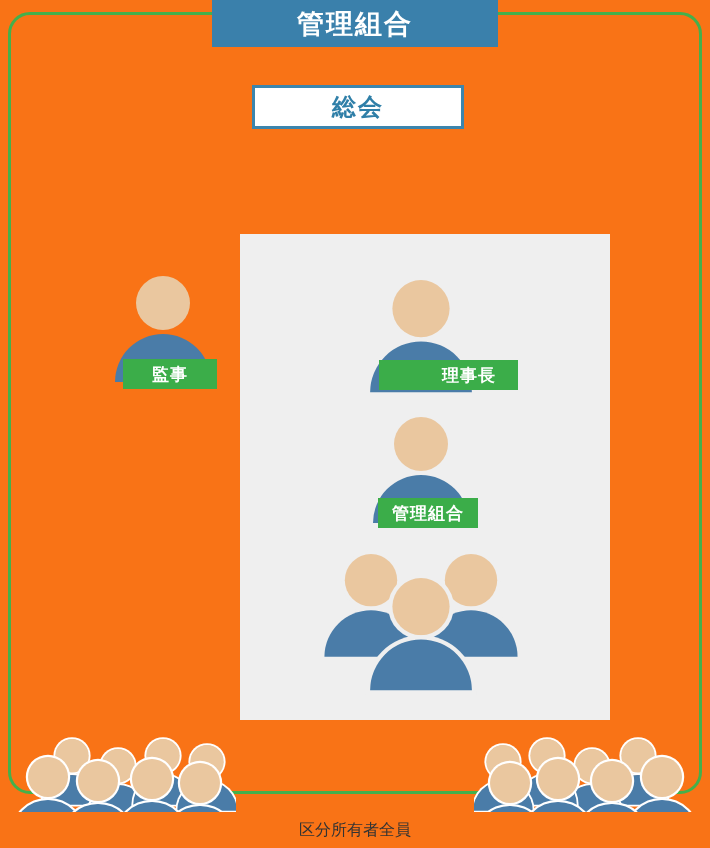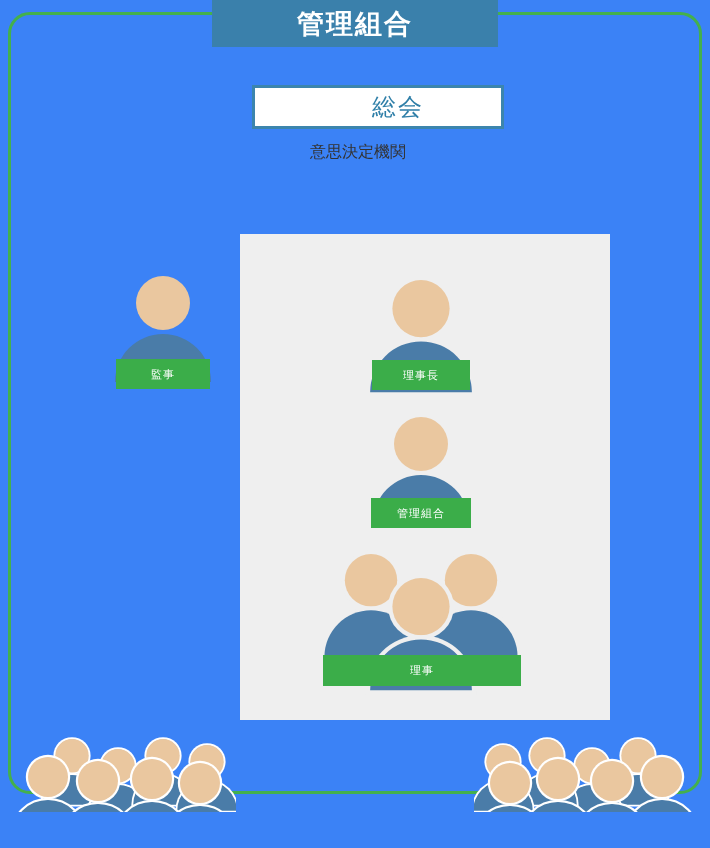--- a/index.html
+++ b/index.html
@@ -8,29 +8,29 @@
     --heading-blue:#2F7FA8;
     --green:#44B04C;
     --label-green:#3BAD49;
     --skin:#EAC79F;
     --body-blue:#4A7CA8;
     --panel-gray:#EFEFEF;
     --text-dark:#333333;
   }
   html,body{margin:0;padding:0;background:#fff;}
   body{font-family:"DejaVu Sans","Liberation Sans",sans-serif;}
-  .canvas{position:relative;width:710px;height:848px;margin:0 auto;background:#3b82f6;overflow:hidden;}
+  .canvas{position:relative;width:710px;height:848px;margin:0 auto;background:#f97316;overflow:hidden;}
 
   .outer-border{position:absolute;left:8px;top:12px;width:688px;height:776px;border:3px solid var(--green);border-radius:22px;z-index:1;}
 
   .banner{position:absolute;left:212px;top:0;width:286px;height:47px;background:var(--banner-blue);color:#fff;
     font-size:27px;font-weight:bold;display:flex;align-items:center;justify-content:center;z-index:5;letter-spacing:2px;}
 
   .blue-box{position:absolute;background:#fff;border:3px solid var(--border-blue);display:flex;align-items:center;justify-content:center;
-    color:var(--heading-blue);font-size:24px;font-weight:normal;z-index:3;letter-spacing:2px;padding-left:40px;}
+    color:var(--heading-blue);font-size:24px;font-weight:bold;z-index:3;letter-spacing:2px;}
   .soukai-box{left:252px;top:85px;width:206px;height:38px;}
   .board-box{left:318px;top:210px;width:204px;height:38px;}
 
   .caption{position:absolute;color:var(--text-dark);font-size:16px;text-align:center;z-index:3;}
   .caption1{left:252px;top:142px;width:212px;}
   .caption2{left:213px;top:820px;width:284px;z-index:4;}
 
   .gray-panel{position:absolute;left:240px;top:234px;width:370px;height:486px;background:var(--panel-gray);z-index:1;}
 
   
@@ -38,76 +38,74 @@
   .person i{display:block;}
   .person .head{position:absolute;top:0;left:50%;width:54px;height:54px;margin-left:-27px;border-radius:50%;background:var(--skin);}
   .person .torso{position:absolute;top:58px;left:0;width:96px;height:48px;border-radius:48px 48px 0 0;background:var(--body-blue);}
   .s62{transform:scale(.62);}
   .s74{transform:scale(.74);}
   .s97{transform:scale(.97);}
   .s106{transform:scale(1.06);}
   .ow .head,.ow .torso{box-shadow:0 0 0 3px #fff;}
   .og .head,.og .torso{box-shadow:0 0 0 4px var(--panel-gray);}
 
-  .role-label{position:absolute;background:var(--label-green);color:#fff;font-weight:normal;font-size:11px;
-    display:flex;align-items:center;justify-content:center;z-index:3;letter-spacing:1px;}
+  .role-label{position:absolute;background:var(--label-green);color:#fff;font-weight:bold;font-size:17px;
+    display:flex;align-items:center;justify-content:center;z-index:3;letter-spacing:1px;margin-left:7px;}
 
   .crowd{position:absolute;top:735px;width:218px;height:77px;overflow:hidden;z-index:2;}
   .crowd-left{left:18px;}
   .crowd-right{left:474px;}
   .crowd .person{z-index:2;}
 
   .members-box{position:absolute;left:213px;top:769px;width:278px;height:37px;background:#fff;border:3px solid var(--green);
     display:flex;align-items:center;justify-content:center;color:var(--green);font-size:26px;font-weight:bold;z-index:4;letter-spacing:3px;}
 </style>
 </head>
 <body>
 
 <div class="canvas">
 
   <div class="outer-border"></div>
 
   <div class="banner">管理組合</div>
 
   <div class="blue-box soukai-box">総会</div>
-  <div class="caption caption1">意思決定機関</div>
 
   <div class="gray-panel"></div>
 
   <div class="person" style="left:115px;top:276px;">
       <i class="head"></i>
       <i class="torso"></i>
     </div>
   <div class="role-label" style="left:116px;top:359px;width:94px;height:30px;">監事</div>
 
   <div class="person s106" style="left:373px;top:280px;">
       <i class="head"></i>
       <i class="torso"></i>
     </div>
-  <div class="role-label" style="left:372px;top:360px;width:98px;height:30px;">理事長</div>
+  <div class="role-label" style="left:372px;top:360px;width:98px;height:30px;padding-left:41px;">理事長</div>
 
   <div class="person" style="left:373px;top:417px;">
       <i class="head"></i>
       <i class="torso"></i>
     </div>
   <div class="role-label" style="left:371px;top:498px;width:100px;height:30px;">管理組合</div>
 
   <div class="person s97 og" style="left:323px;top:554px;">
       <i class="head"></i>
       <i class="torso"></i>
     </div>
   <div class="person s97 og" style="left:423px;top:554px;">
       <i class="head"></i>
       <i class="torso"></i>
     </div>
   <div class="person s106 og" style="left:373px;top:578px;">
       <i class="head"></i>
       <i class="torso"></i>
     </div>
-  <div class="role-label" style="left:323px;top:655px;width:198px;height:31px;">理事</div>
 
   <div class="crowd crowd-left">
     <div class="person s62 ow" style="left:6px;top:4px;">
         <i class="head"></i>
         <i class="torso"></i>
       </div>
     <div class="person s62 ow" style="left:52px;top:14px;">
         <i class="head"></i>
         <i class="torso"></i>
       </div>
@@ -165,14 +163,15 @@
     <div class="person s74 ow" style="left:36px;top:24px;">
         <i class="head"></i>
         <i class="torso"></i>
       </div>
     <div class="person s74 ow" style="left:-12px;top:28px;">
         <i class="head"></i>
         <i class="torso"></i>
       </div>
   </div>
 
+  <div class="caption caption2">区分所有者全員</div>
 
 </div>
 
 </body></html>

